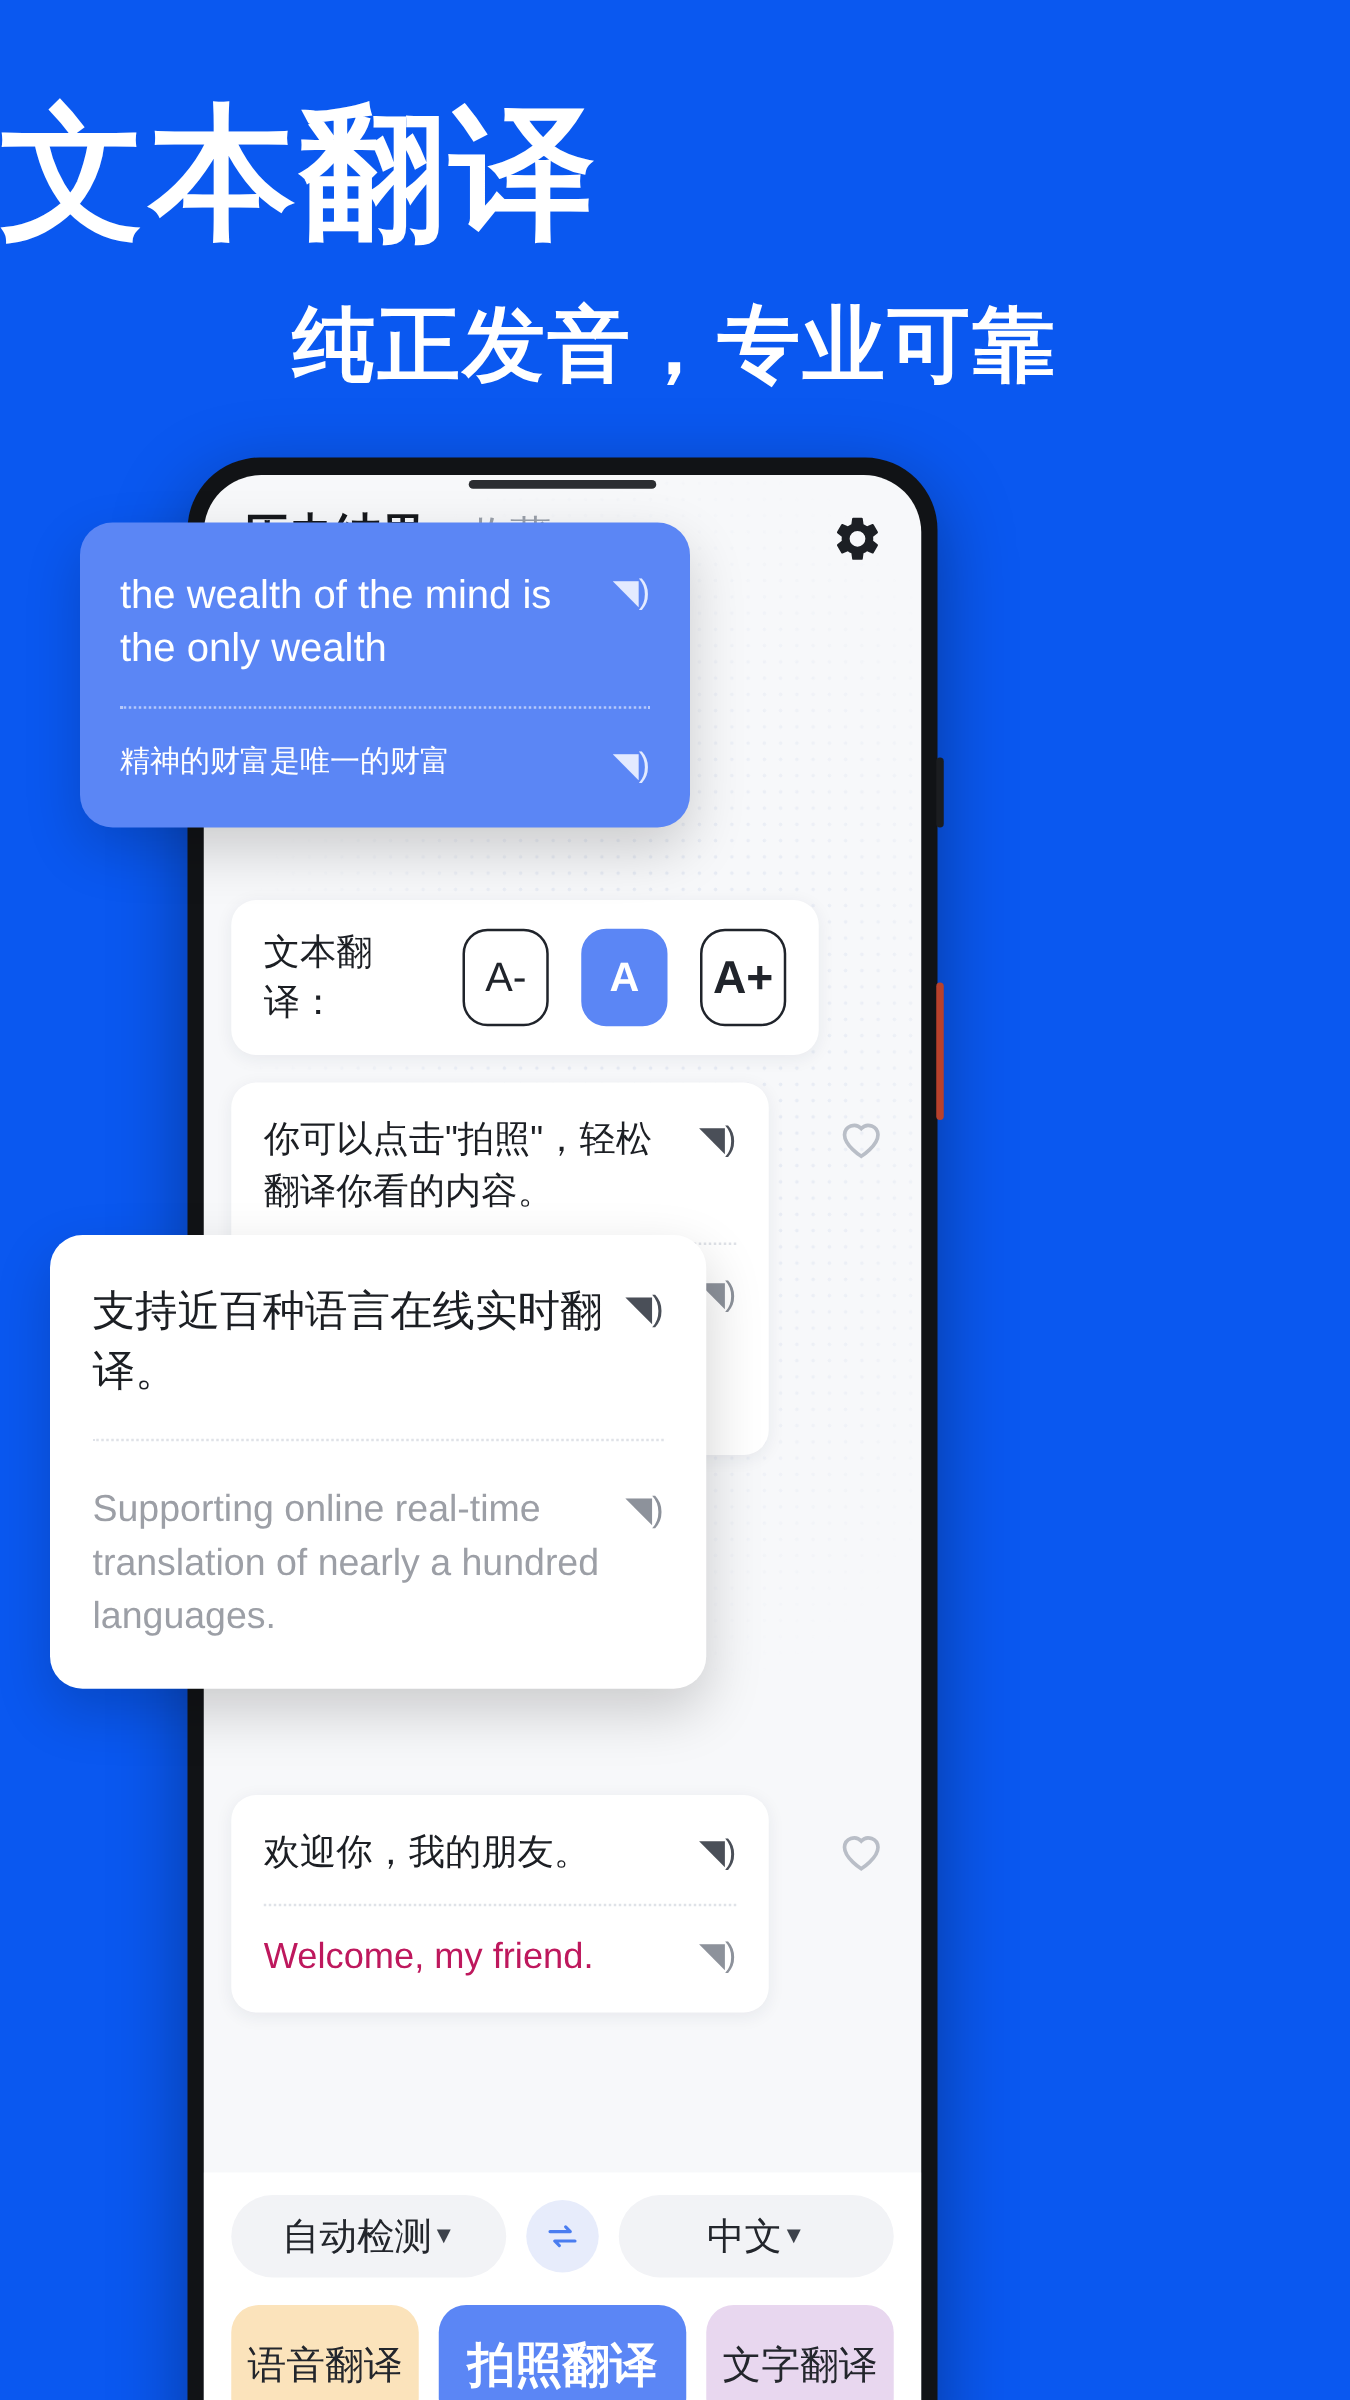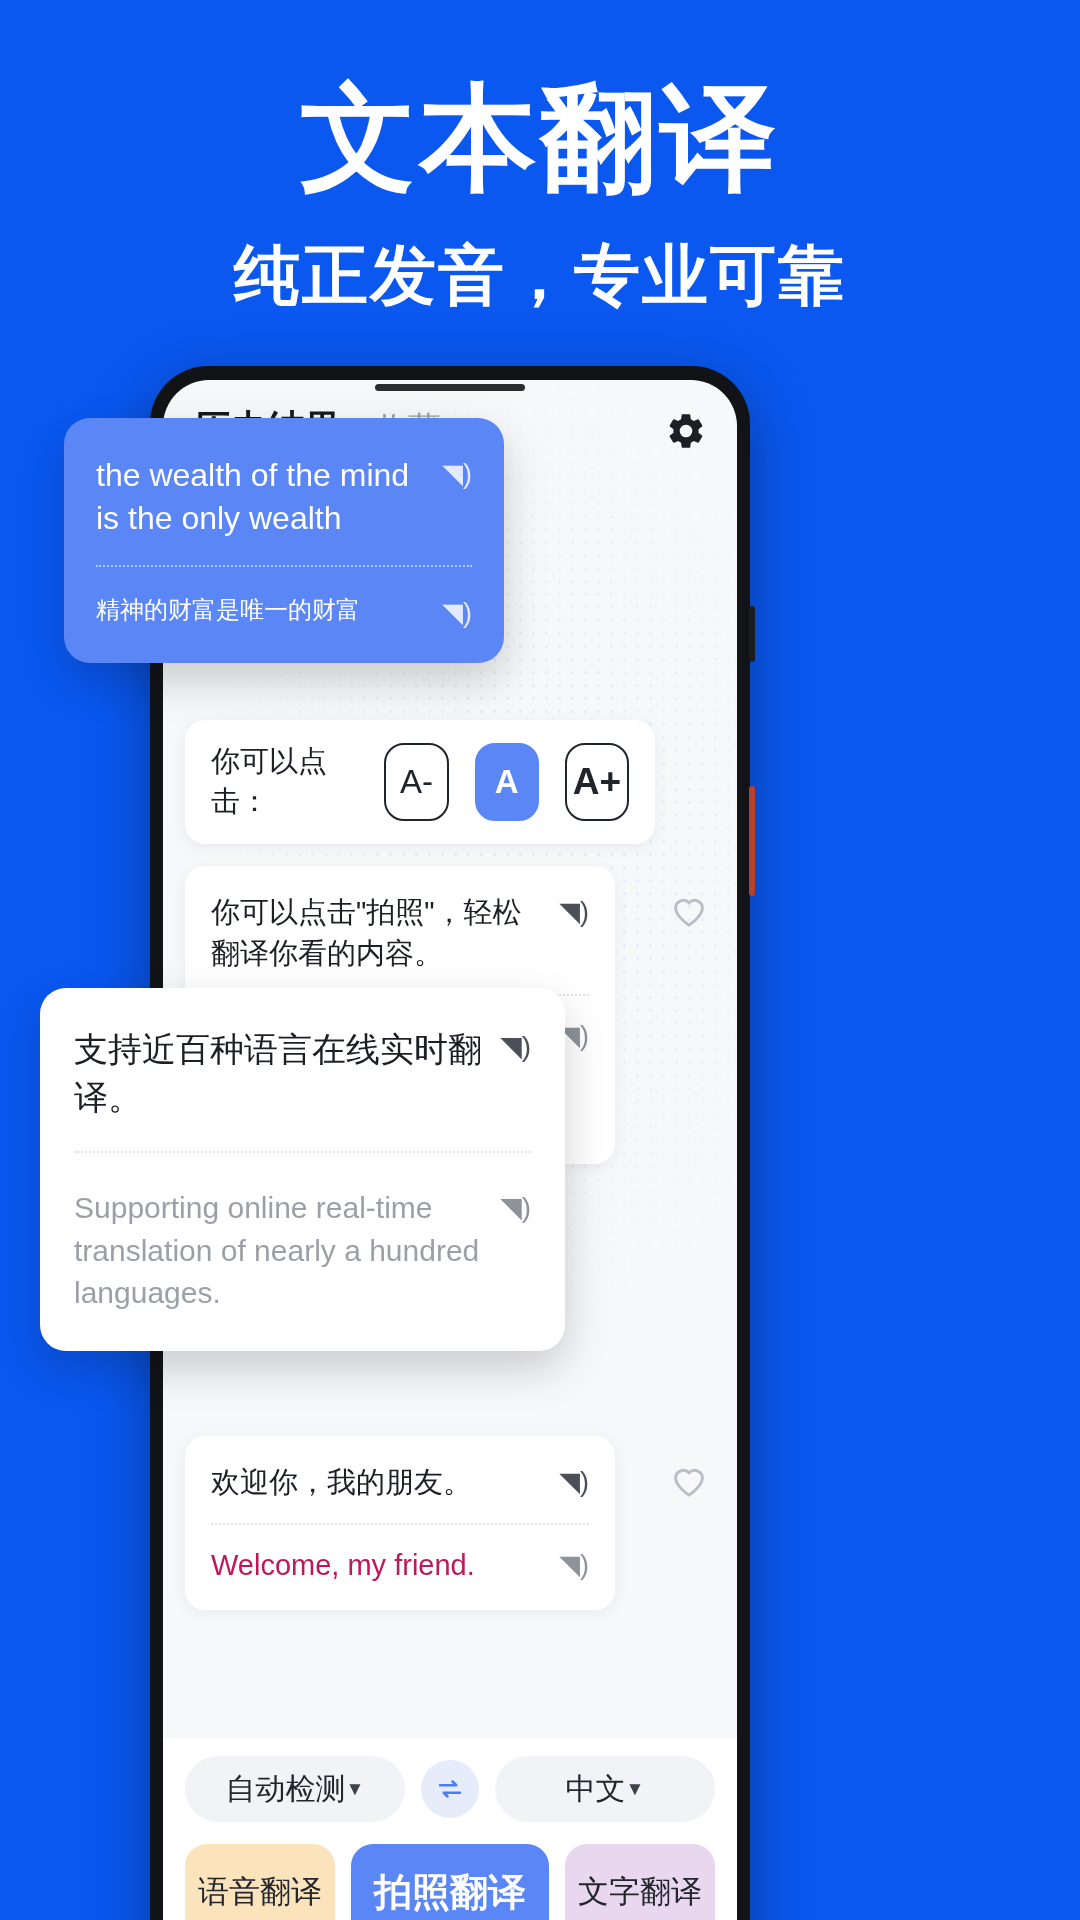--- a/index.html
+++ b/index.html
@@ -11,21 +11,20 @@
   #stage {
     position: relative;
     width: 1080px; height: 1920px;
     background: #0a58f0;
     overflow: hidden;
   }
 
   
   .headline {
     position: absolute; left: 0; top: 72px; width: 1080px;
-    text-align: center;
     color: #ffffff;
     font-size: 116px;
     font-weight: bold;
     letter-spacing: 4px;
     line-height: 1.15;
   }
   .subhead {
     position: absolute; left: 0; top: 236px; width: 1080px;
     text-align: center;
     color: #ffffff;
@@ -181,21 +180,21 @@
 
   
   .float {
     position: absolute;
     border-radius: 26px;
     box-shadow: 0 18px 44px rgba(0,0,0,.18);
     z-index: 20;
   }
   .float.blue {
     left: 64px; top: 418px;
-    width: 440px;
+    width: 488px;
     background: #5b86f5;
     padding: 36px 32px 34px 32px;
   }
   .float.blue .src, .float.blue .tgt { color: #ffffff; }
   .float.blue .spk { color: #e3eaff; }
   .float.blue .divider { border-top: 2px dotted rgba(255,255,255,.55); margin: 26px 0; }
   .float.blue .src { font-size: 32px; line-height: 1.33; }
   .float.blue .tgt { font-size: 24px; }
 
   .float.white {
@@ -236,21 +235,21 @@
           </svg>
         </div>
       </div>
 
       <div class="scroll">
 
         <div style="height:256px"></div>
 
         <div class="row">
           <div class="fs-card">
-            <div class="fs-label">你可以点击：</div>
+            <div class="fs-label">文本翻译：</div>
             <div class="fs-btn">A-</div>
             <div class="fs-btn on">A</div>
             <div class="fs-btn plus">A+</div>
           </div>
         </div>
 
         <div class="row">
           <div class="card">
             <div class="line">
               <div class="src">你可以点击"拍照"，轻松翻译你看的内容。</div>

